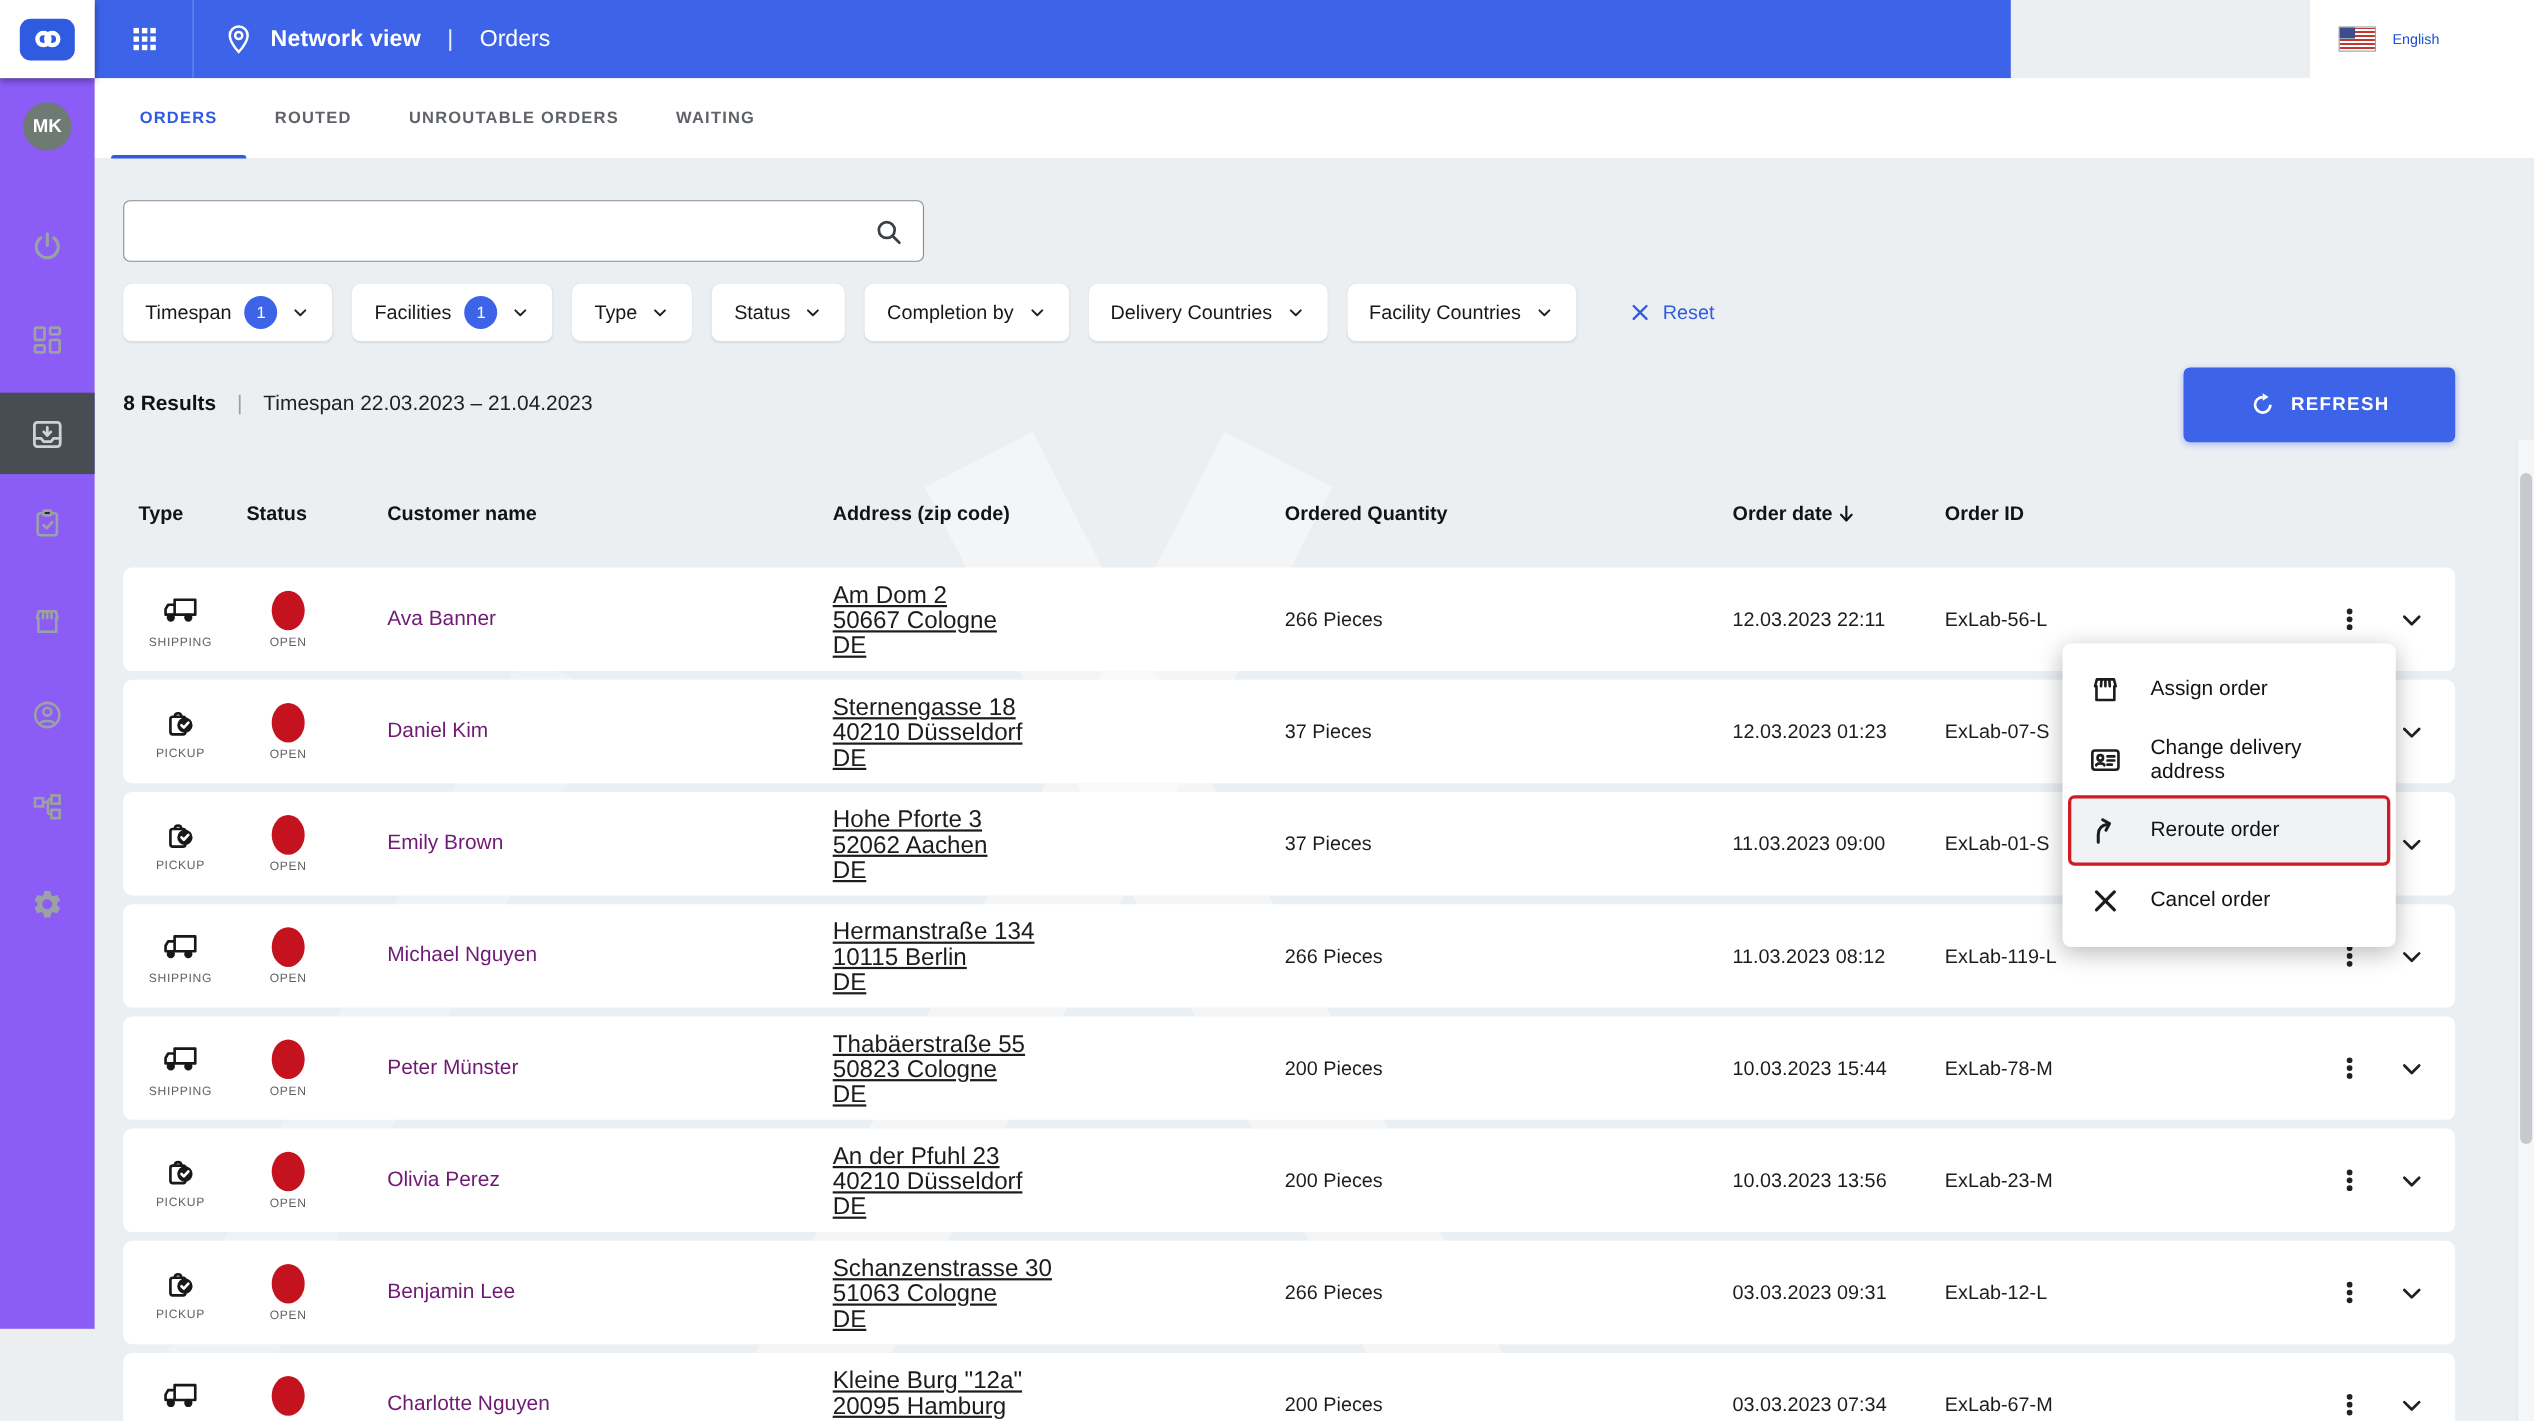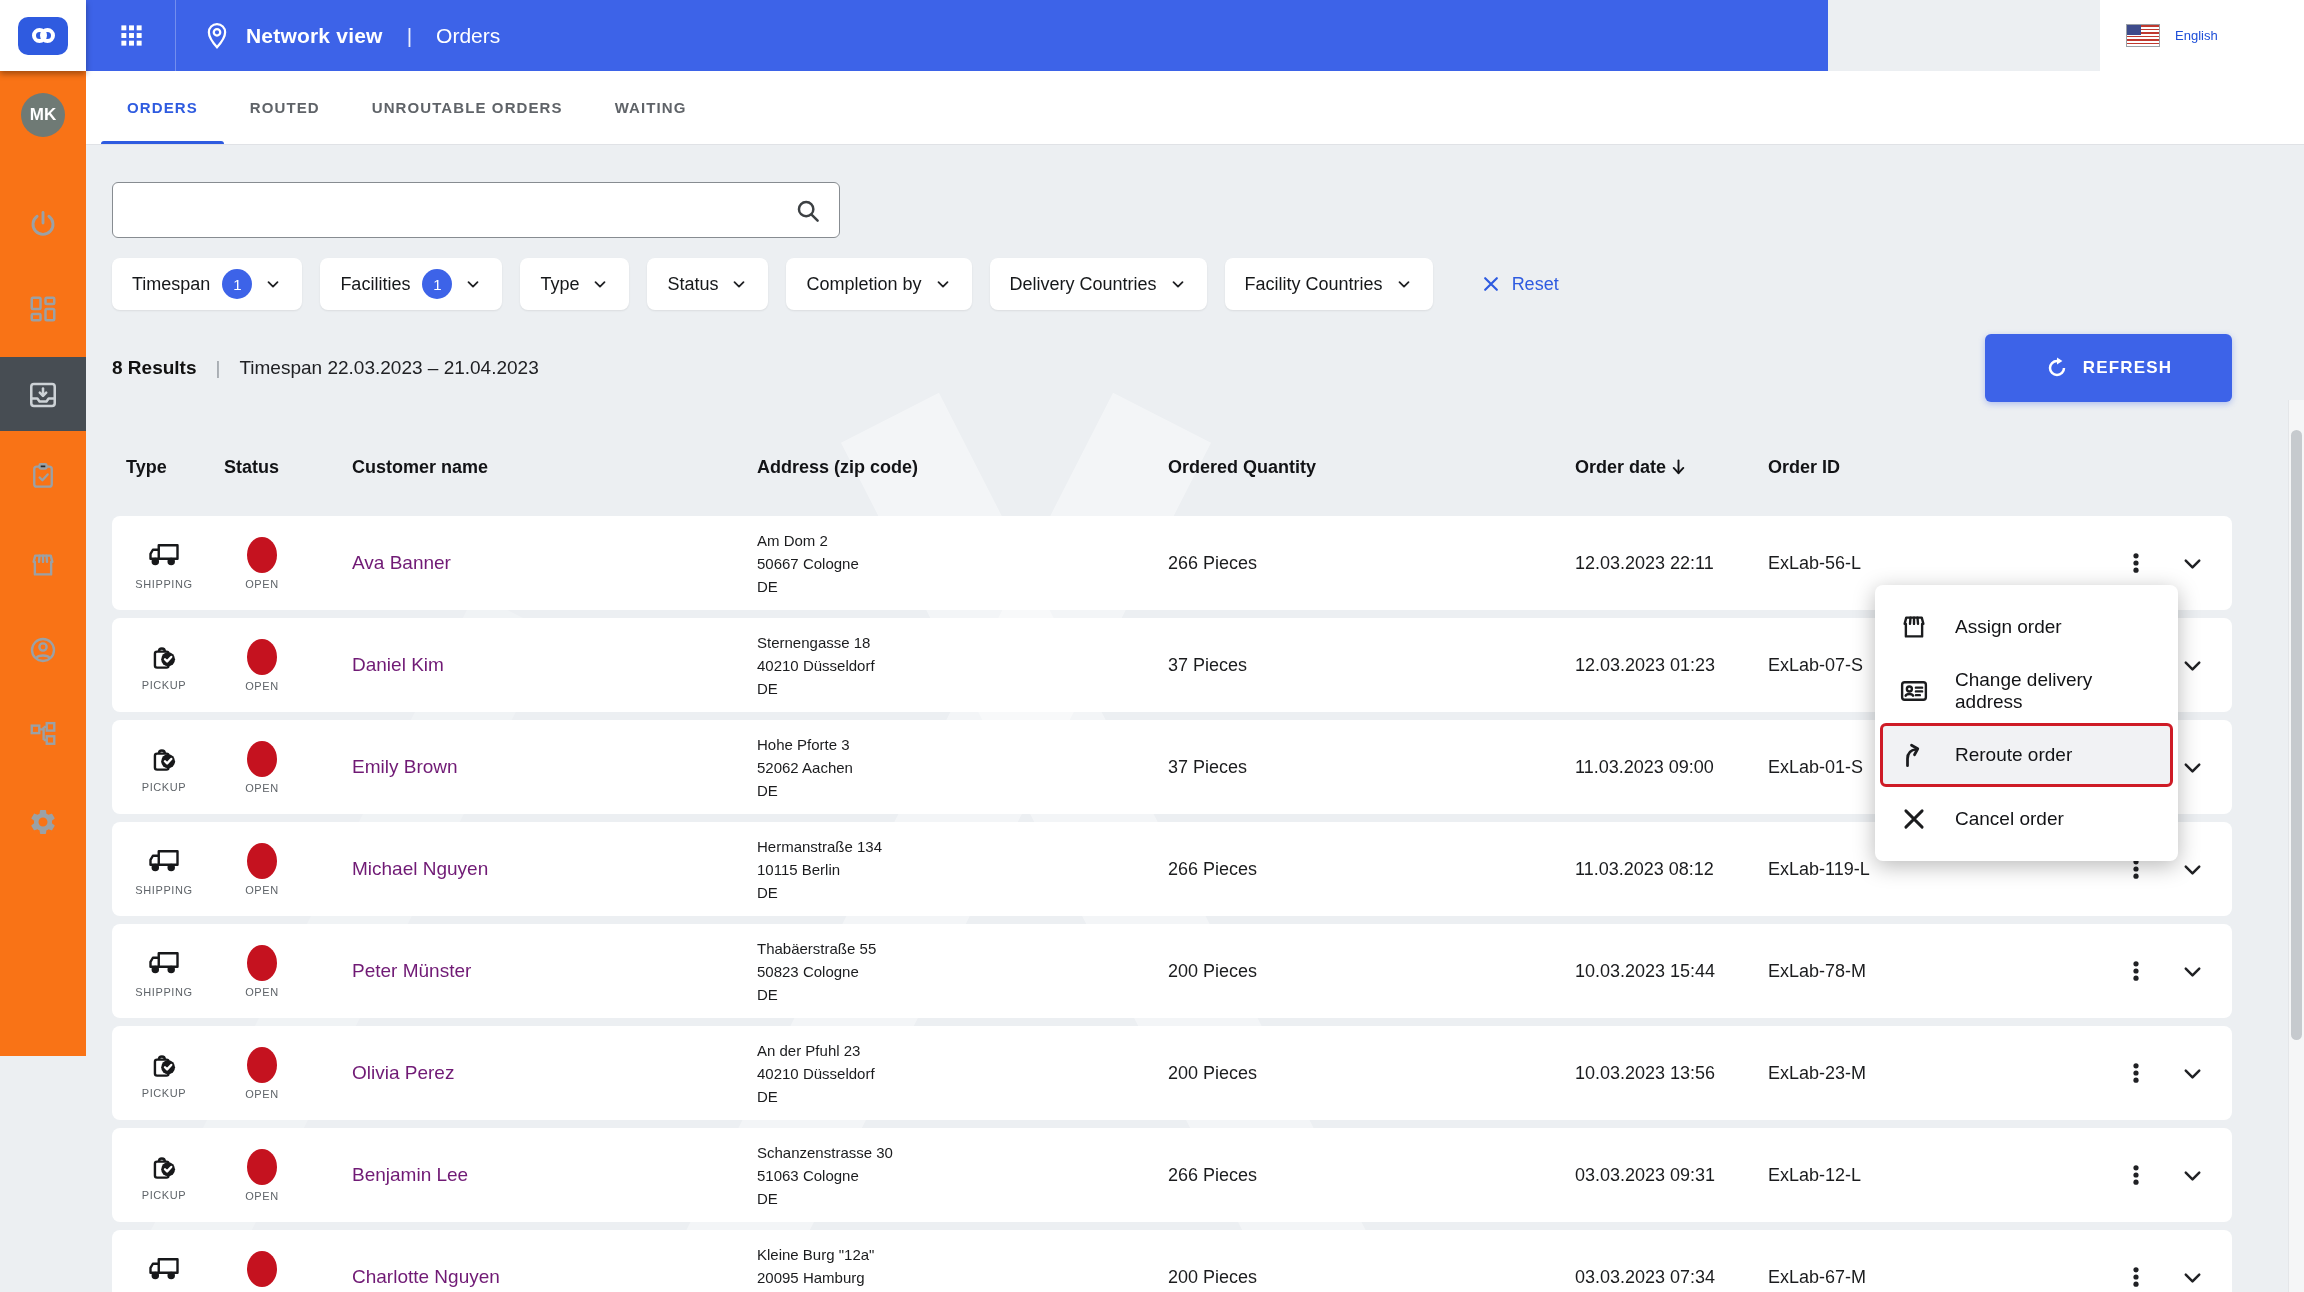--- a/index.html
+++ b/index.html
@@ -25,21 +25,21 @@
 
   
   .logo-box{position:absolute;left:0;top:0;width:86px;height:71px;background:#fff;z-index:6;
     display:flex;align-items:center;justify-content:center;box-shadow:0 3px 6px rgba(0,0,0,.35);}
   .logo-mark{width:50px;height:38px;background:#2F5BE0;border-radius:10px;
     display:flex;align-items:center;justify-content:center;}
   .ring{width:15px;height:15px;border:4.5px solid #fff;border-radius:50%;}
   .ring+.ring{margin-left:-7px;}
 
   
-  .sidebar{position:absolute;left:0;top:71px;width:86px;height:985px;background:#f97316;z-index:4;}
+  .sidebar{position:absolute;left:0;top:71px;width:86px;height:1137px;background:#8b5cf6;z-index:4;}
   .sb-avatar{position:absolute;left:21px;top:22px;width:44px;height:44px;border-radius:50%;
     background:#6F7A75;color:#fff;font-weight:bold;font-size:17px;
     display:flex;align-items:center;justify-content:center;cursor:pointer;}
   .active-band{position:absolute;left:0;top:286px;width:86px;height:74px;background:#474D53;}
   .sb-icon{position:absolute;left:0;width:86px;display:flex;justify-content:center;
     color:#9BA1A6;cursor:pointer;}
   .sb-icon.active{color:#CDD2D6;}
 
   
   .tabbar{position:absolute;left:86px;top:71px;width:2218px;height:74px;background:#fff;
@@ -90,21 +90,21 @@
   .thead{height:70px;font-size:18px;font-weight:bold;color:#121316;}
   .th-date{display:flex;align-items:center;gap:2px;cursor:pointer;text-align:right;}
   .sort-arrow{color:#121316;}
   .tbody{margin-top:14px;}
   .row{background:#fff;border-radius:8px;margin-bottom:8px;height:94px;cursor:default;}
   .cell-type,.cell-status{display:flex;flex-direction:column;align-items:center;gap:5px;width:76px;}
   .type-label,.status-label{font-size:11px;letter-spacing:.6px;color:#5F6469;}
   .type-icn{color:#17181A;}
   .status-dot{width:30px;height:36px;border-radius:50%;background:#C5121F;}
   .cell-customer{font-size:19px;color:#701a75;}
-  .cell-address{font-size:15px;line-height:23px;color:#1B1C1E;}
+  .cell-address{font-size:22px;line-height:23px;color:#1B1C1E;text-decoration:underline;}
   .cell-qty,.cell-date,.cell-id{font-size:18px;color:#1B1C1E;}
   .cell-actions{display:flex;align-items:center;justify-content:flex-end;gap:30px;padding-right:26px;}
   .kebab,.row-chevron{color:#202124;cursor:pointer;}
 
   
   .context-menu{position:absolute;left:1875px;top:585px;width:303px;background:#fff;
     border-radius:8px;box-shadow:0 5px 22px rgba(0,0,0,.28);z-index:10;padding:10px 0;}
   .menu-item{height:64px;display:flex;align-items:center;gap:26px;padding:0 24px;
     font-size:19px;color:#121316;cursor:pointer;}
   .menu-item .mi-icon{color:#1B1C1E;}

